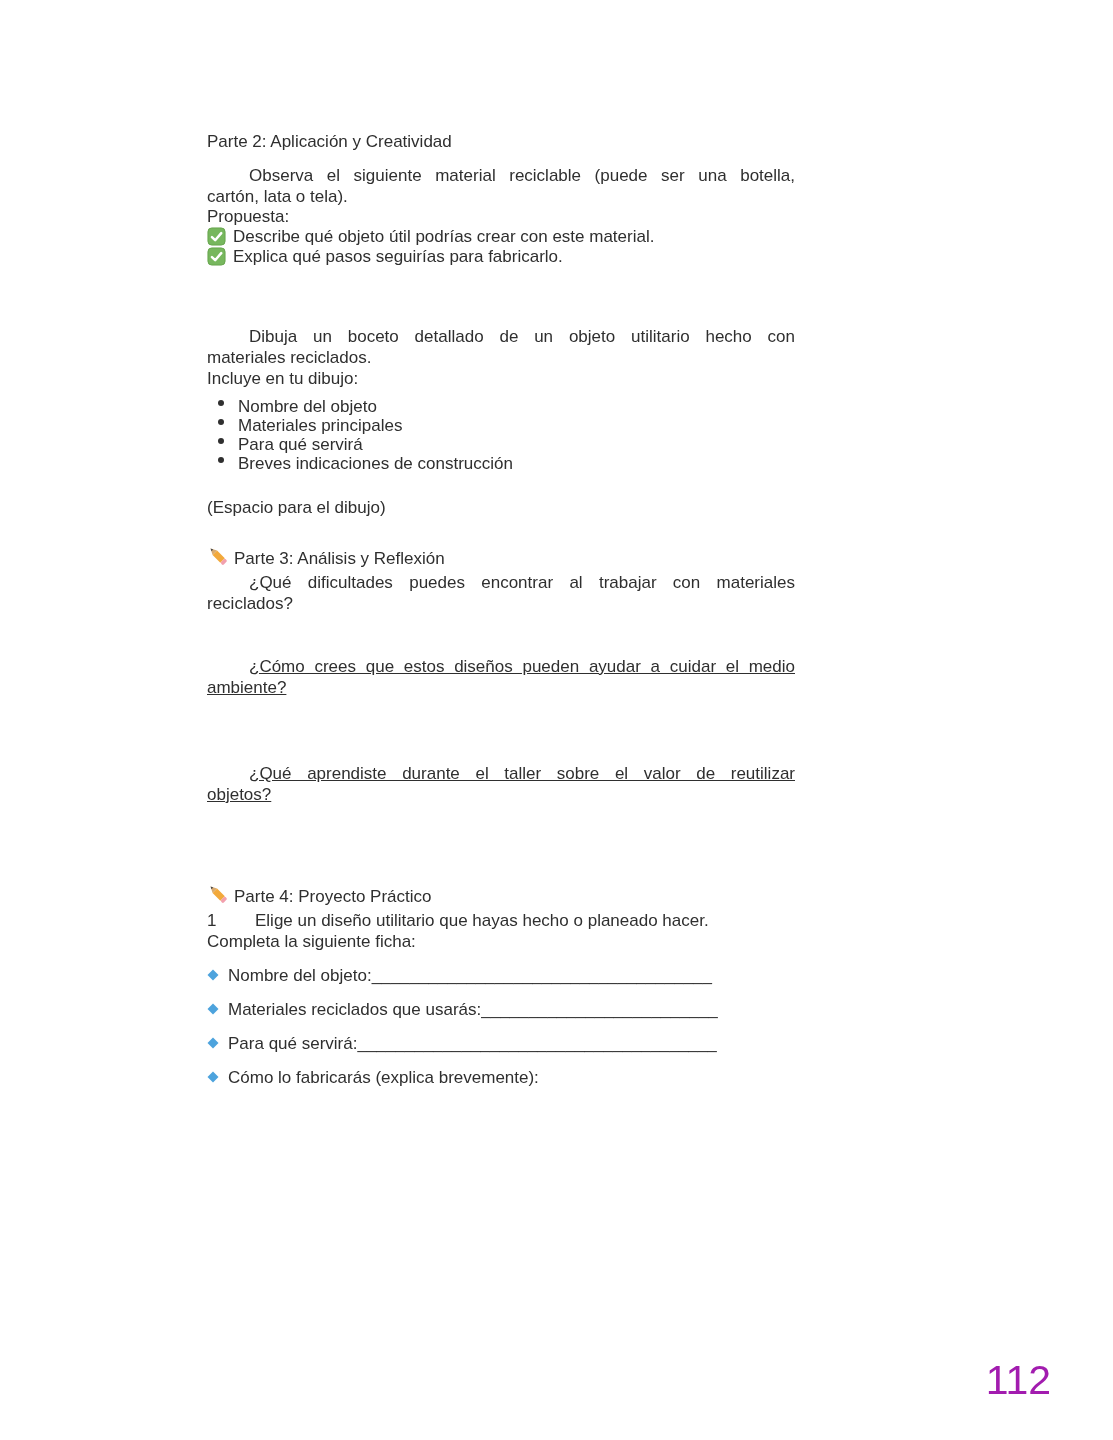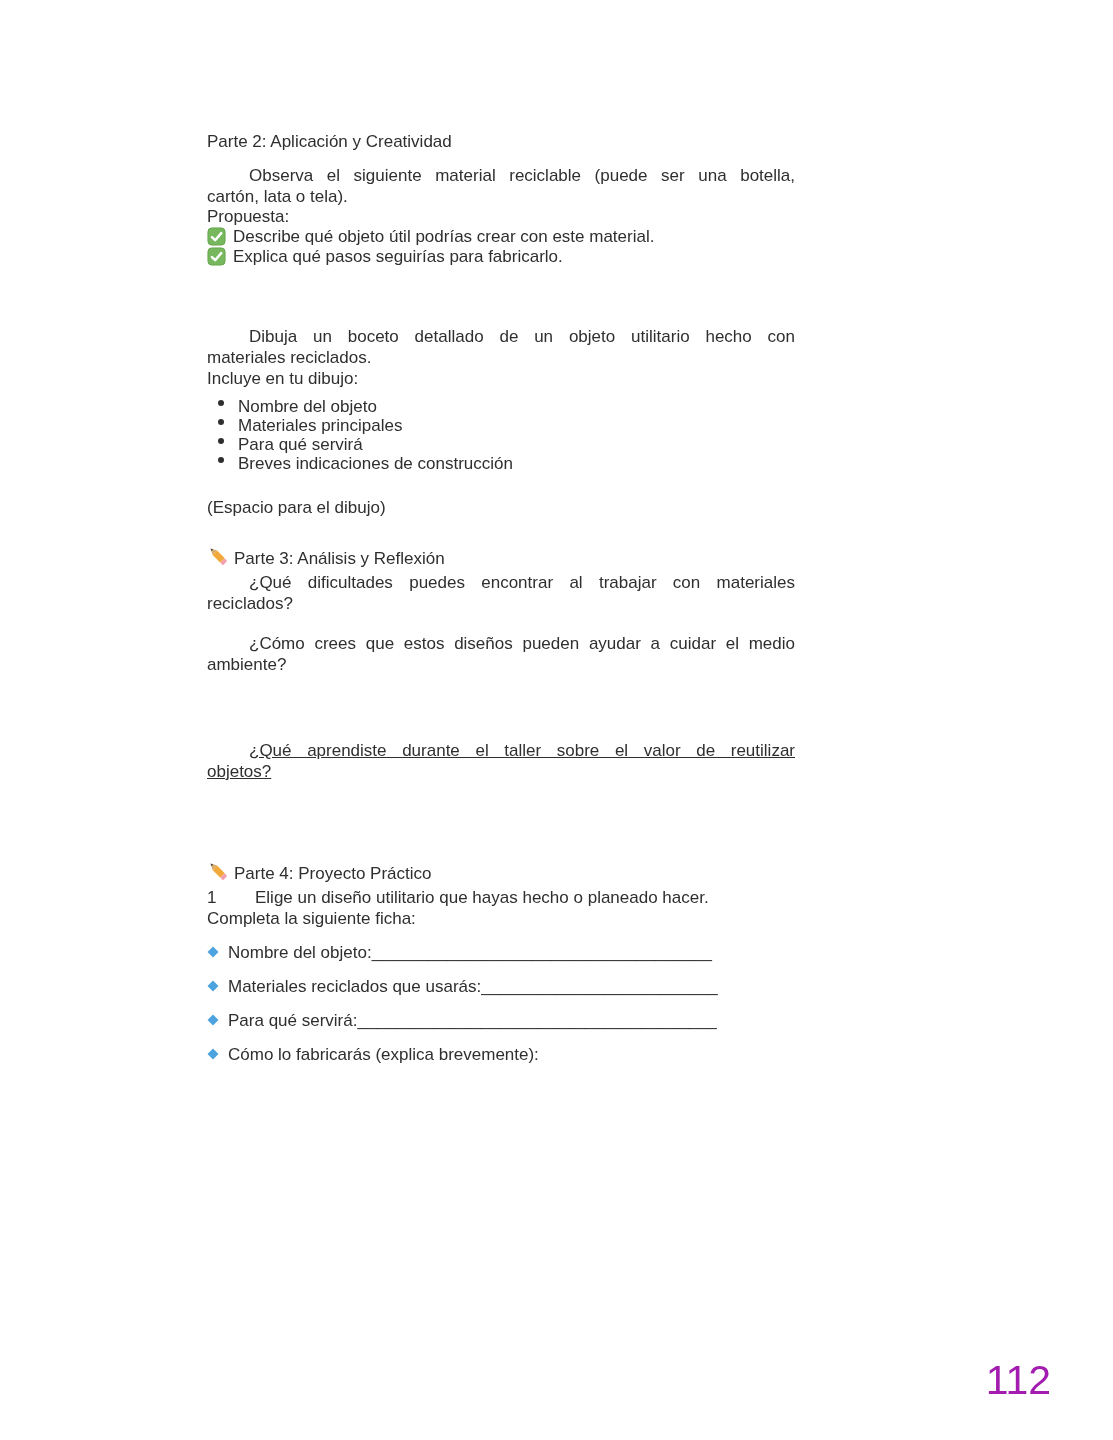--- a/index.html
+++ b/index.html
@@ -64,21 +64,21 @@
     position: relative;
     top: -4px;
   }
 
   .space-note { margin-top: 24px; }
 
   .part3-heading { margin-top: 27px; }
   .pencil-heading { display: flex; align-items: center; }
   .pencil-heading .ic { margin-right: 5px; }
 
-  .q2 { margin-top: 19px; }
+  .q2 { margin-top: 42px; text-decoration: underline; }
   .q3 { margin-top: 65px; text-decoration: underline; }
 
   .part4-heading { margin-top: 78px; }
   .step-row { }
   .step-num {
     display: inline-block;
     width: 48px;
   }
 
   .field-row {

